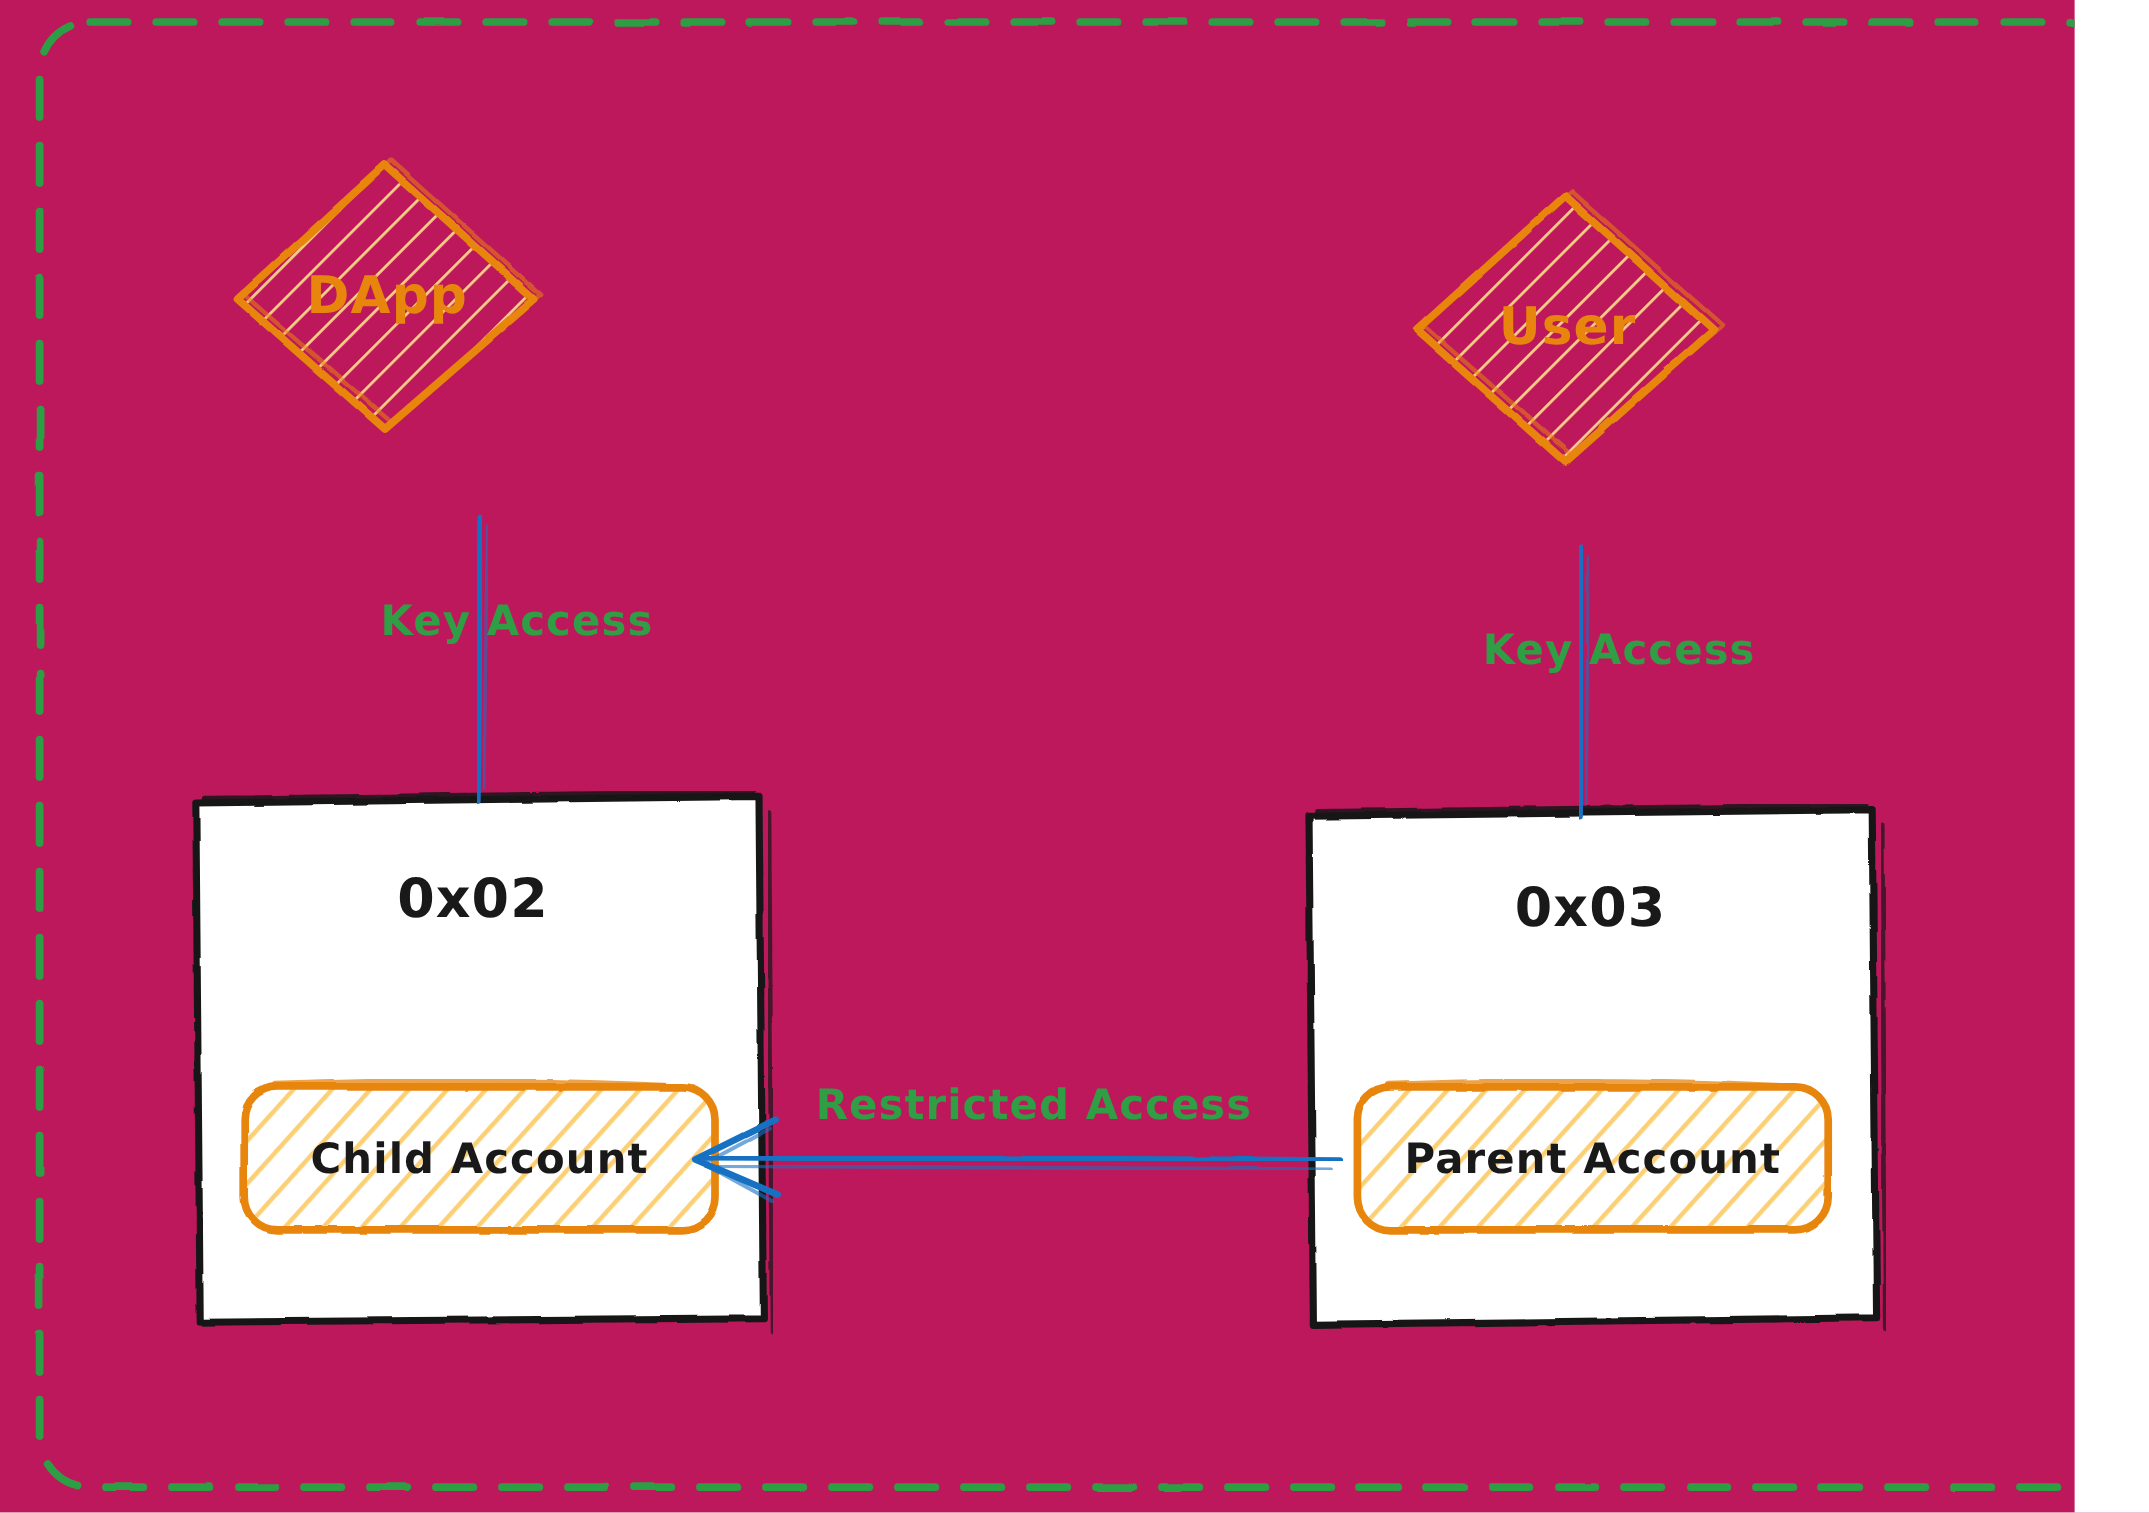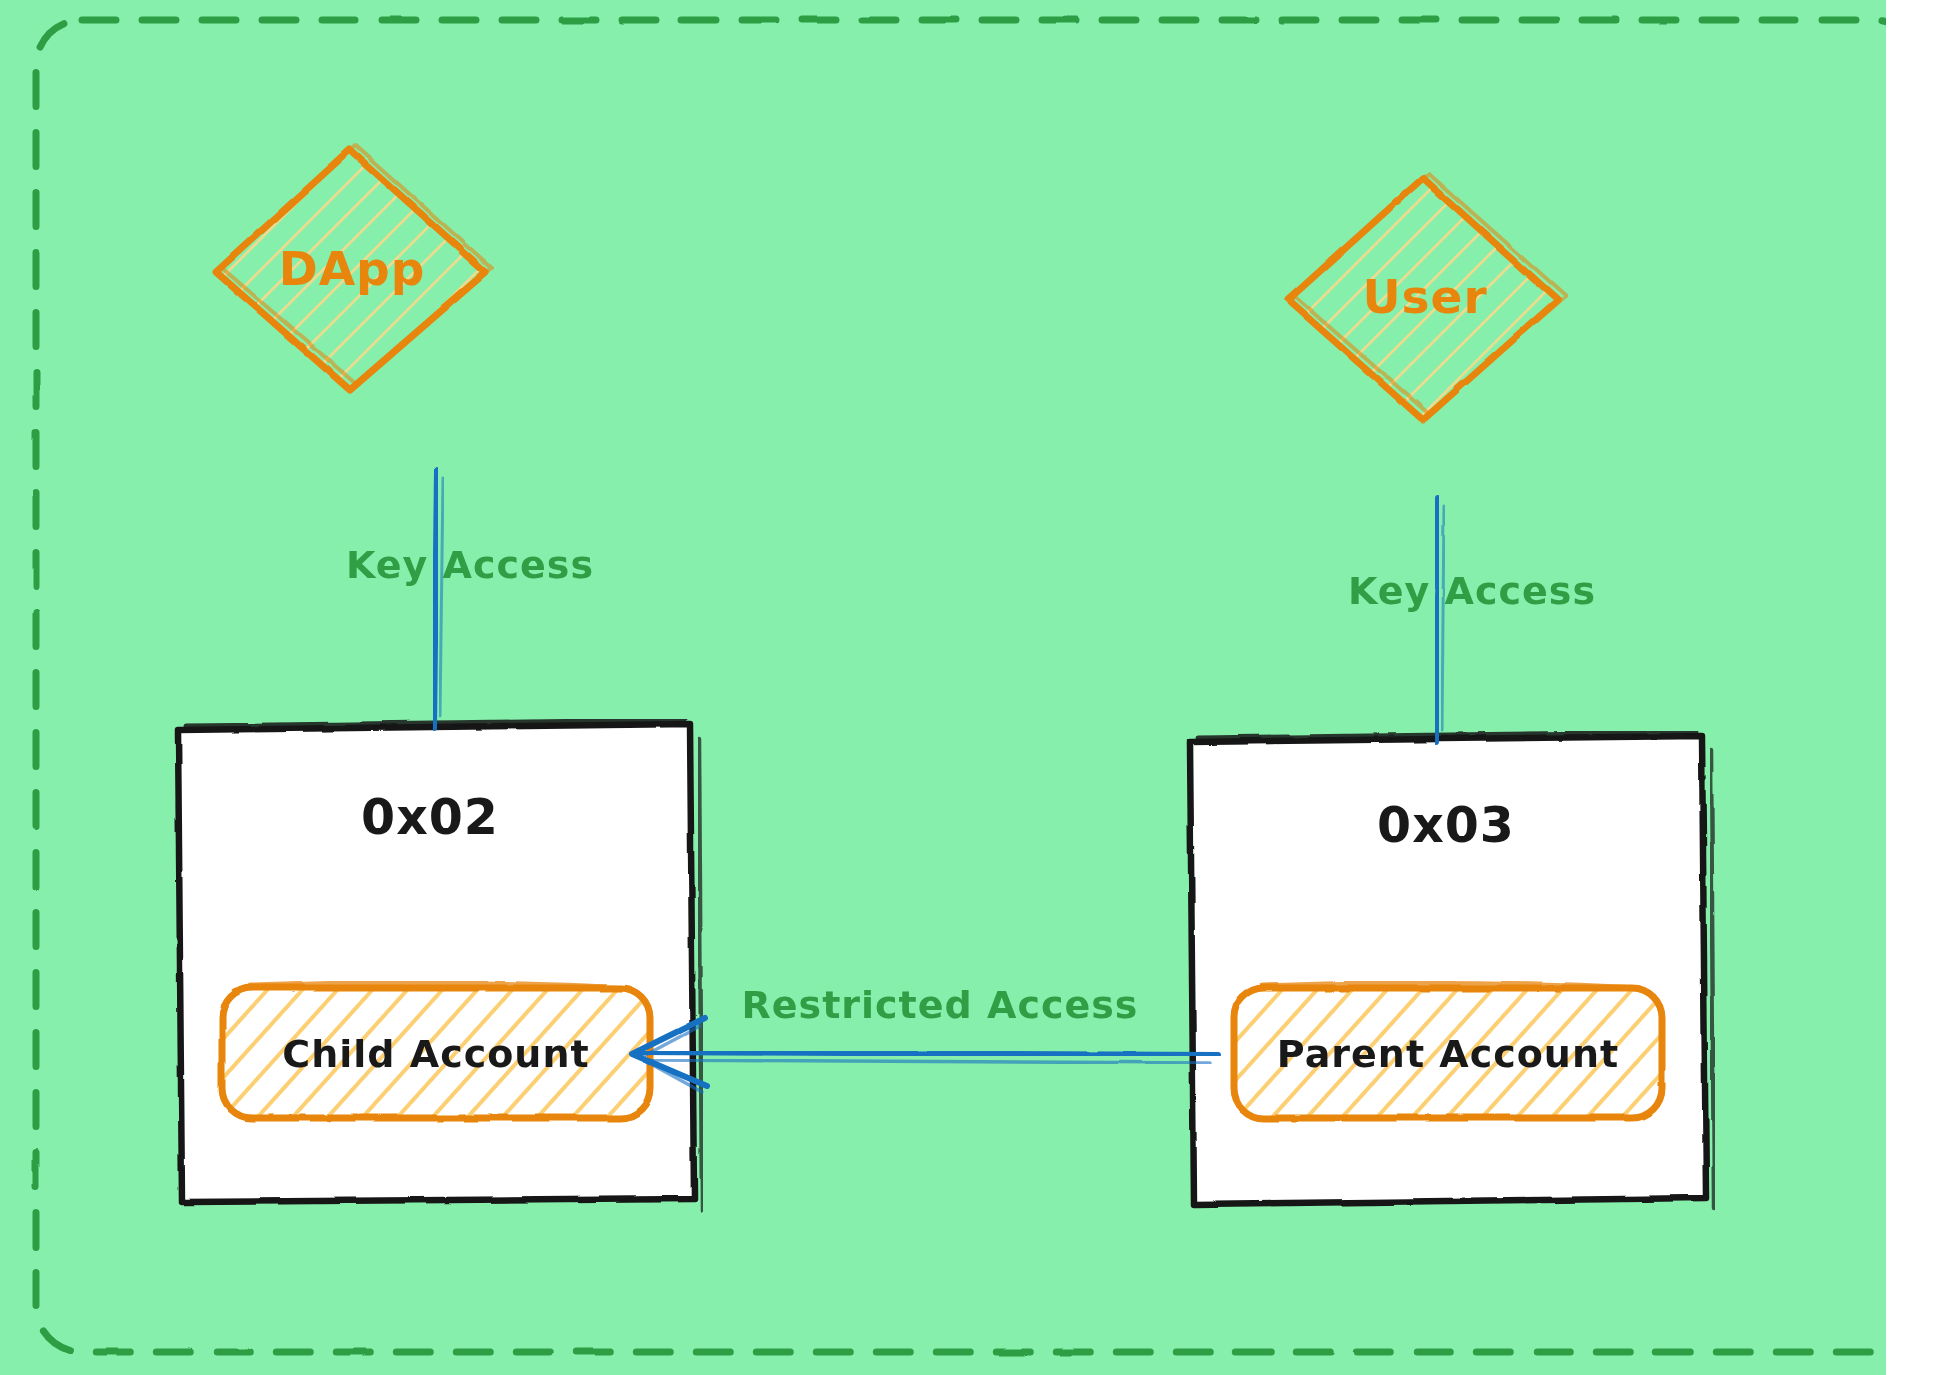--- a/index.html
+++ b/index.html
@@ -8,21 +8,21 @@
     padding: 0;
     background: #ffffff;
   }
   body {
     font-family: "DejaVu Sans", sans-serif;
   }
   #canvas-root {
     position: relative;
     width: 1886px;
     height: 1375px;
-    background: #86efac;
+    background: #be185d;
     overflow: hidden;
   }
   #diagram-svg {
     position: absolute;
     top: 0;
     left: 0;
     width: 1954px;
     height: 1375px;
   }
   .hand-label {

